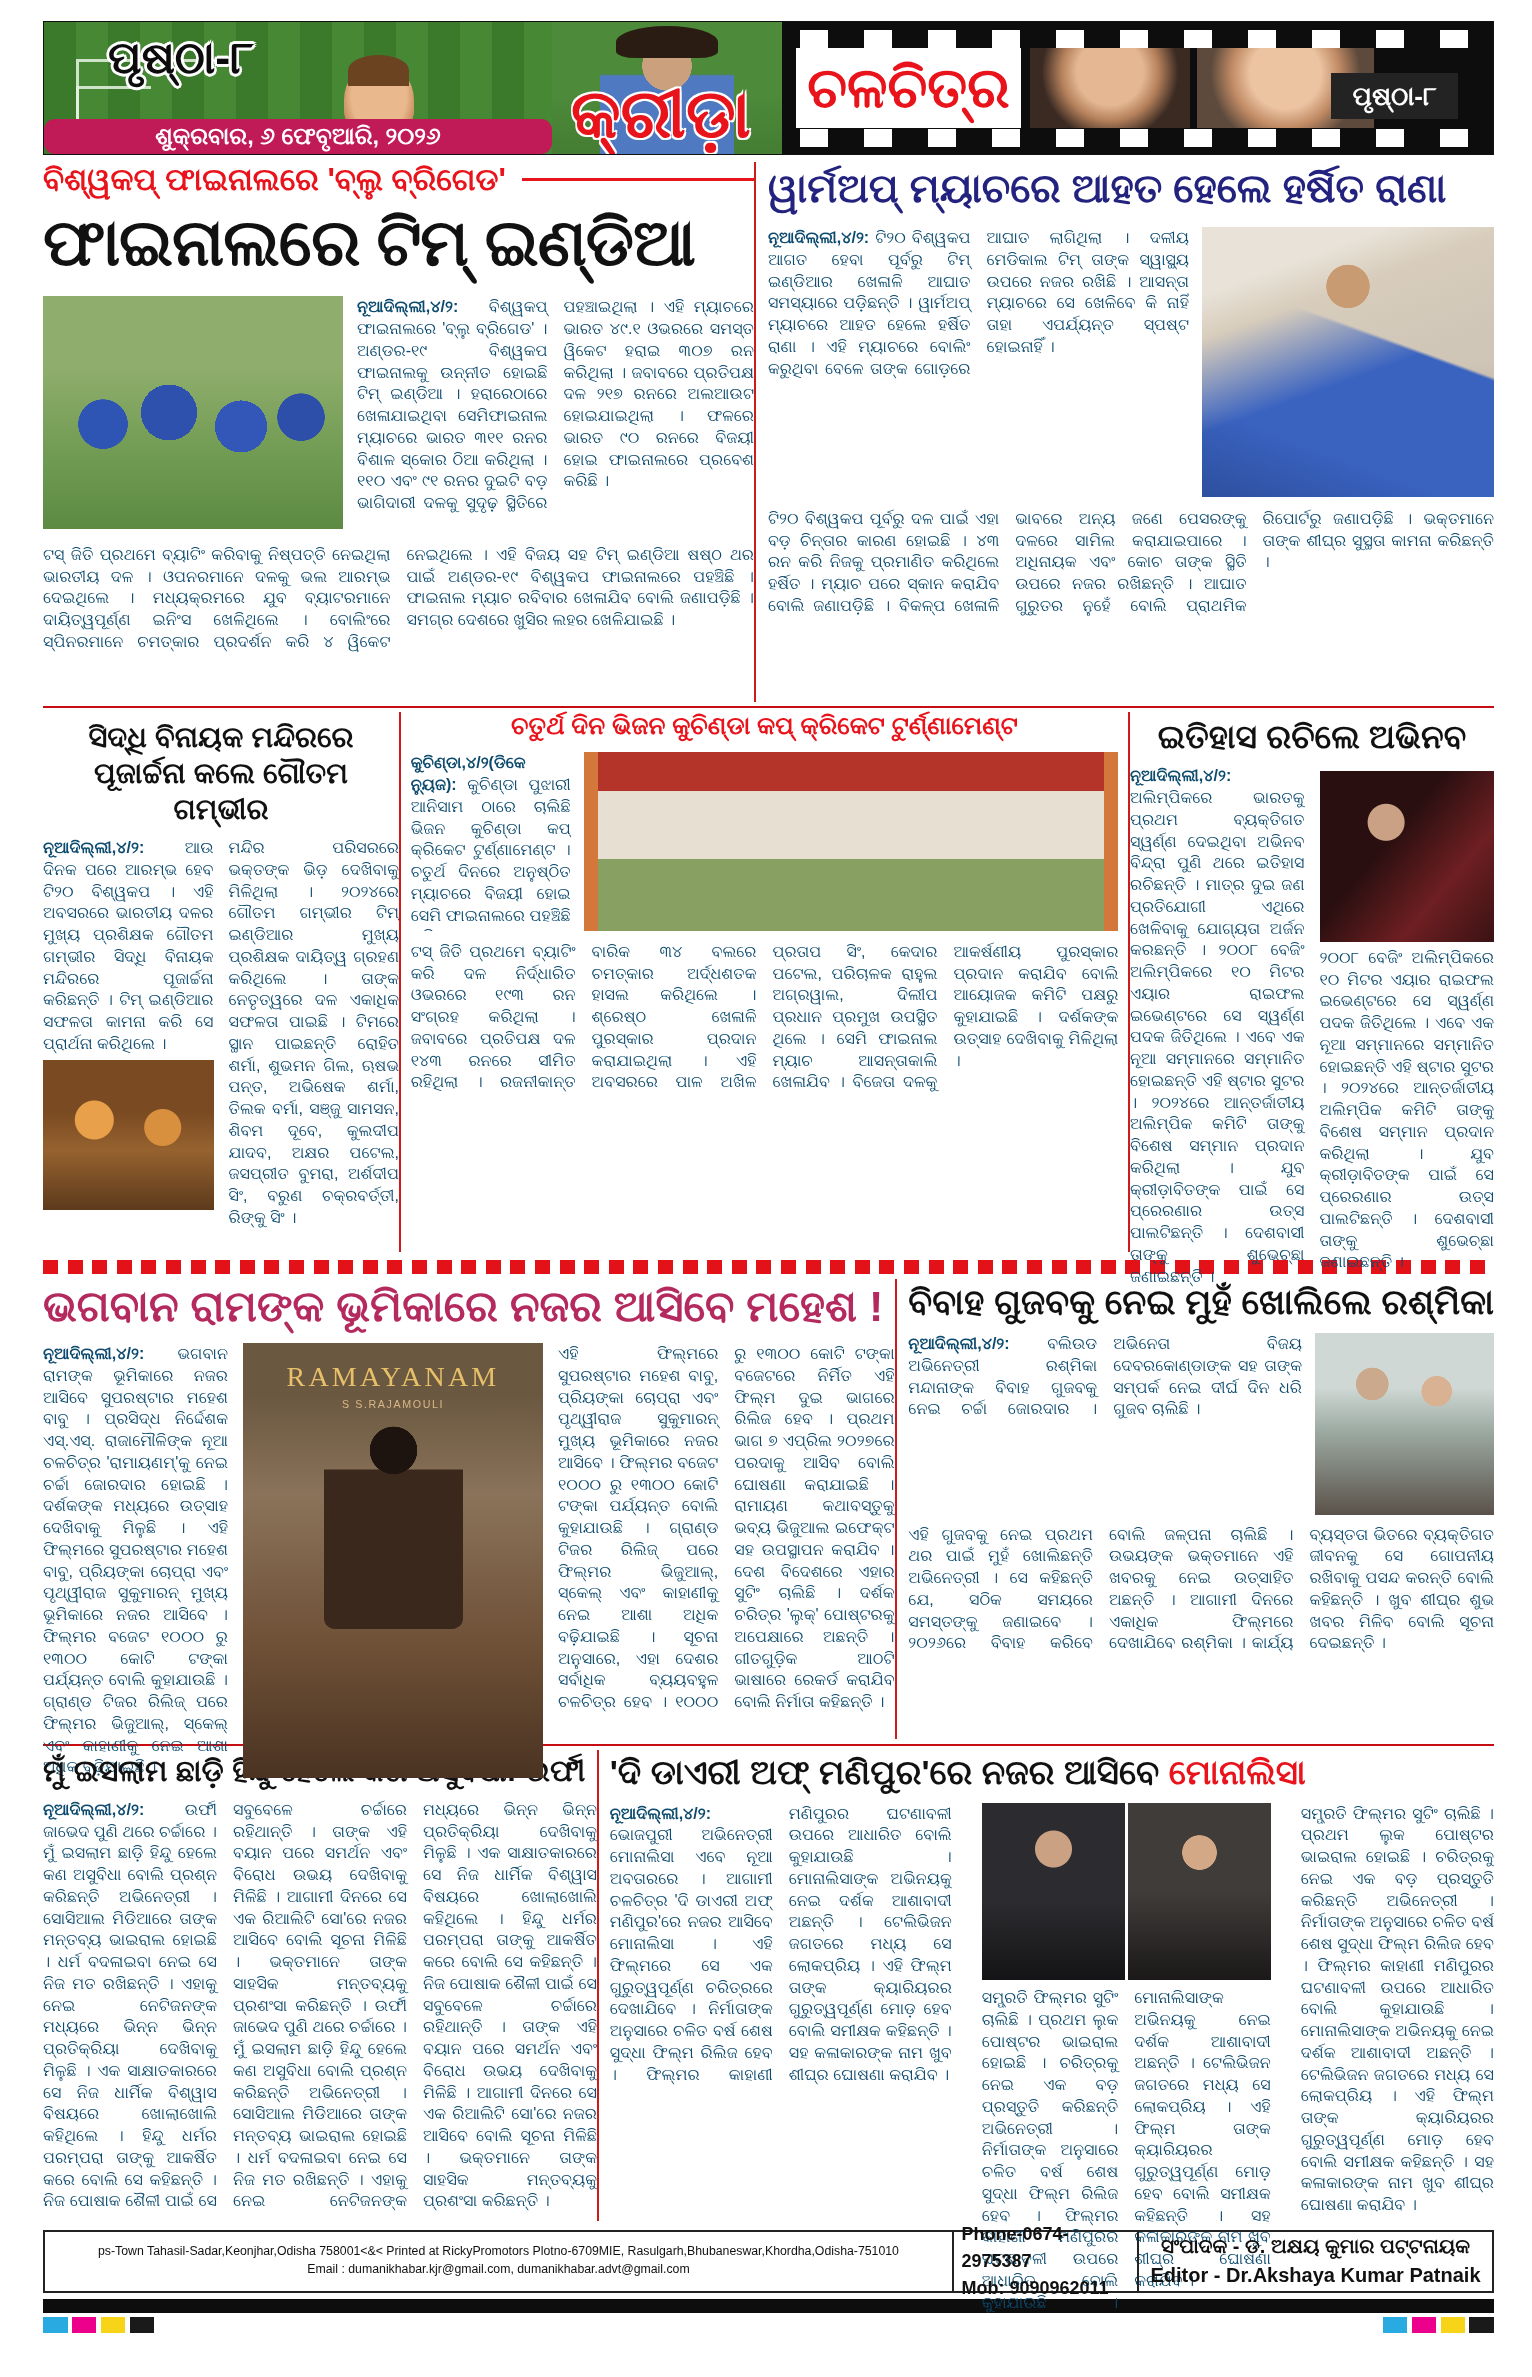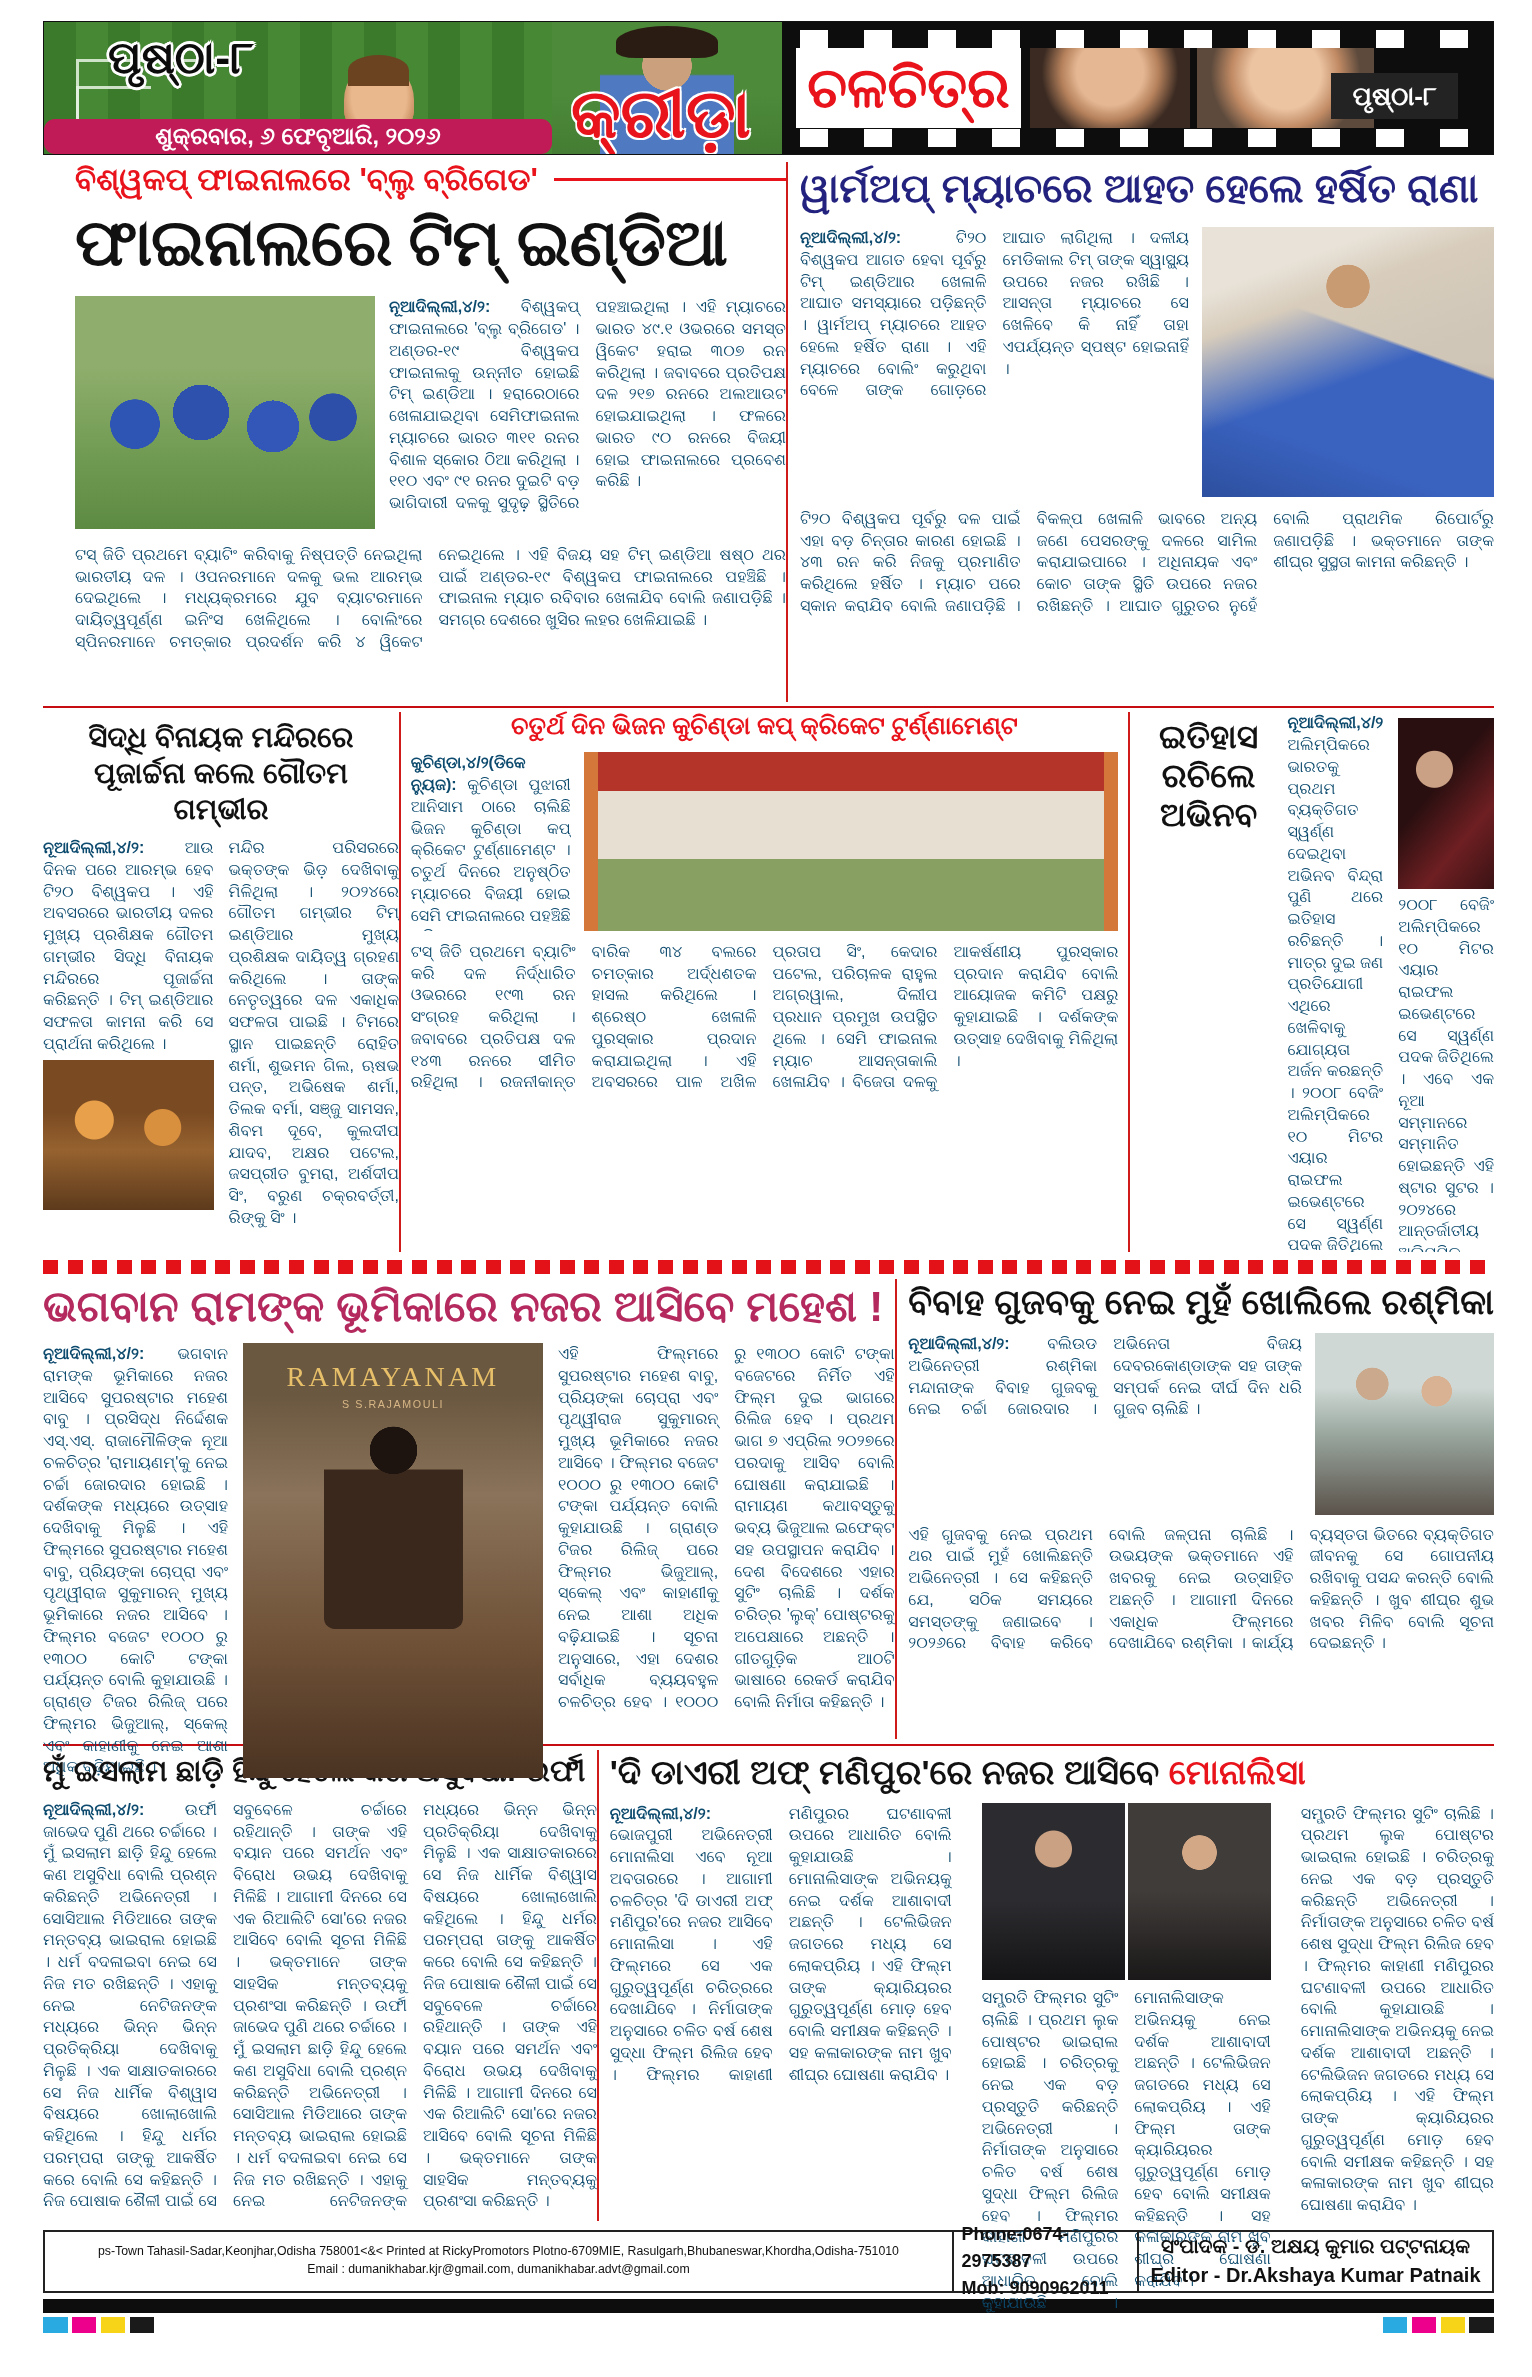--- a/index.html
+++ b/index.html
@@ -50,21 +50,21 @@
   .mc2 { column-count:2; column-gap:16px; }
   .mc3 { column-count:3; column-gap:16px; }
   .mc4 { column-count:4; column-gap:16px; }
   .ph { position:relative; overflow:hidden; }
   .vr { width:2.1px; background:#d01b1b; }
   .hr-red { height:2.1px; background:#c60d12; margin:4.3px 0; }
   .hr-dash { height:14px; margin:7.5px 0 5.3px 0;
       background:repeating-linear-gradient(90deg,#e31219 0 15px,transparent 15px 24.6px); }
 
   
-  .row1 { display:flex; height:540px; margin-top:6.4px;margin-left:32px; }
+  .row1 { display:flex; height:540px; margin-top:6.4px; }
   .art-a { width:711px; display:flex; flex-direction:column; }
   .a-kickrow { display:flex; align-items:flex-start; }
   .a-kicker { font-size:31px; }
   .a-head { font-size:65px; font-weight:bold; letter-spacing:-1.1px; margin-top:7.5px; white-space:nowrap; }
   .a-top { display:flex; gap:14px; margin-top:14px; height:238px; }
   .a-photo { width:300px; height:233px; background:
       radial-gradient(circle at 20% 55%,#2f55b4 0 24.6px,transparent 25px),
       radial-gradient(circle at 42% 50%,#2d51ad 0 28px,transparent 28px),
       radial-gradient(circle at 66% 56%,#3357b8 0 26px,transparent 26px),
       radial-gradient(circle at 86% 52%,#2d4fa9 0 23.5px,transparent 24px),
@@ -92,21 +92,21 @@
       linear-gradient(180deg,#7a4a22 0 35%,#96622f 60%,#5d3a1c 100%); }
   .art-d { flex:1; margin:0 9.6px; display:flex; flex-direction:column; }
   .d-kicker { font-size:24.6px; text-align:center; }
   .d-head { font-size:51px; font-weight:bold; text-align:center; white-space:nowrap; margin-top:5.3px; }
   .d-mid { display:flex; gap:13px; margin-top:11.8px; height:179px; }
   .d-midcol { width:160px; height:179px; }
   .d-photo { flex:1; height:179px; background:
       linear-gradient(90deg,#d4773b 0 14px,transparent 14px calc(100% - 14px),#d4773b calc(100% - 14px)),
       linear-gradient(180deg,#b5342a 0 22%,#e7e0d2 22% 60%,#88a061 60% 100%); }
   .d-bottom { margin-top:9.6px; flex:1; }
-  .art-e { width:364px; display:flex; flex-direction:row; }
+  .art-e { width:364px; display:flex; flex-direction:column; }
   .e-head { font-size:33px; font-weight:bold; text-align:center; margin:5.3px 0 8.6px 0; }
   .e-photo { width:100%; height:171px; margin:5.3px 0; background:
       radial-gradient(circle at 38% 30%,#caa184 0 18px,transparent 19px),
       linear-gradient(130deg,#2a0f10 0 40%,#6e1f22 70%,#3a1214 100%); }
   .e-cols { flex:1; display:flex; gap:15px; }
   .e-col { flex:1; }
 
   
   .row3 { display:flex; height:460px; }
   .art-f { width:891px; display:flex; flex-direction:column; }

